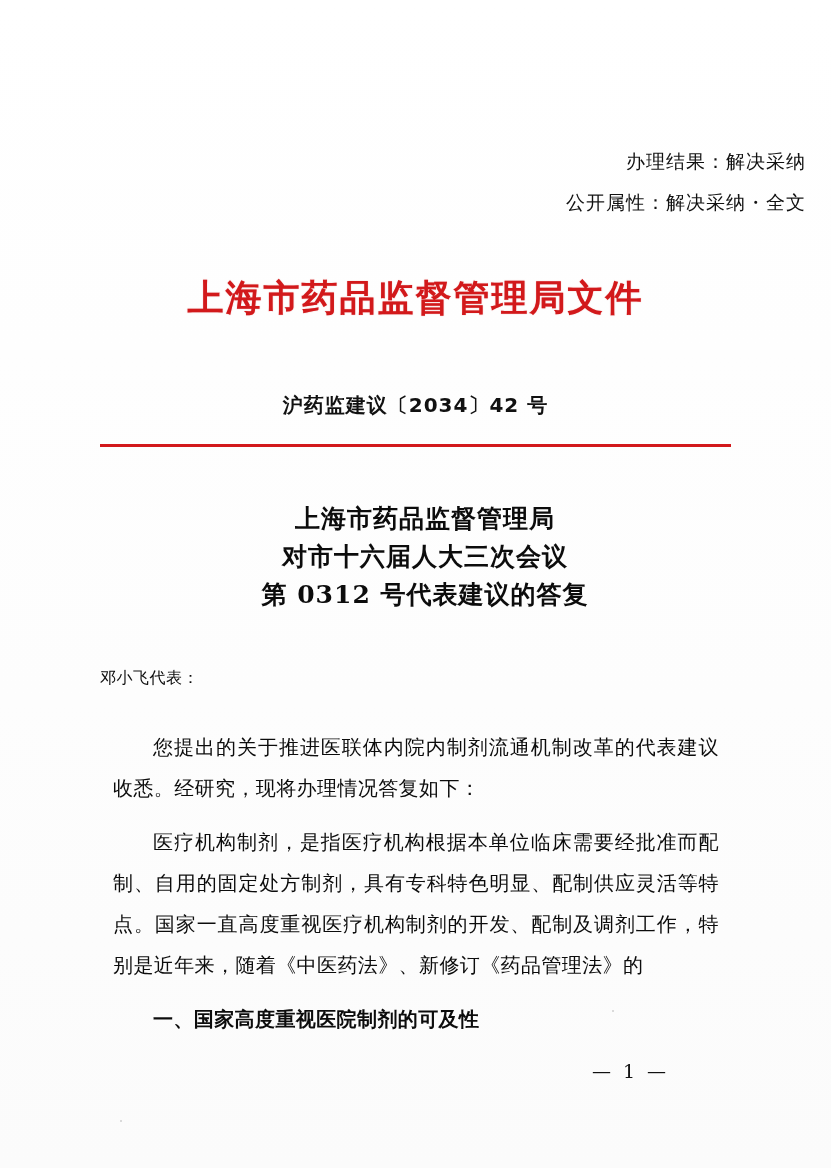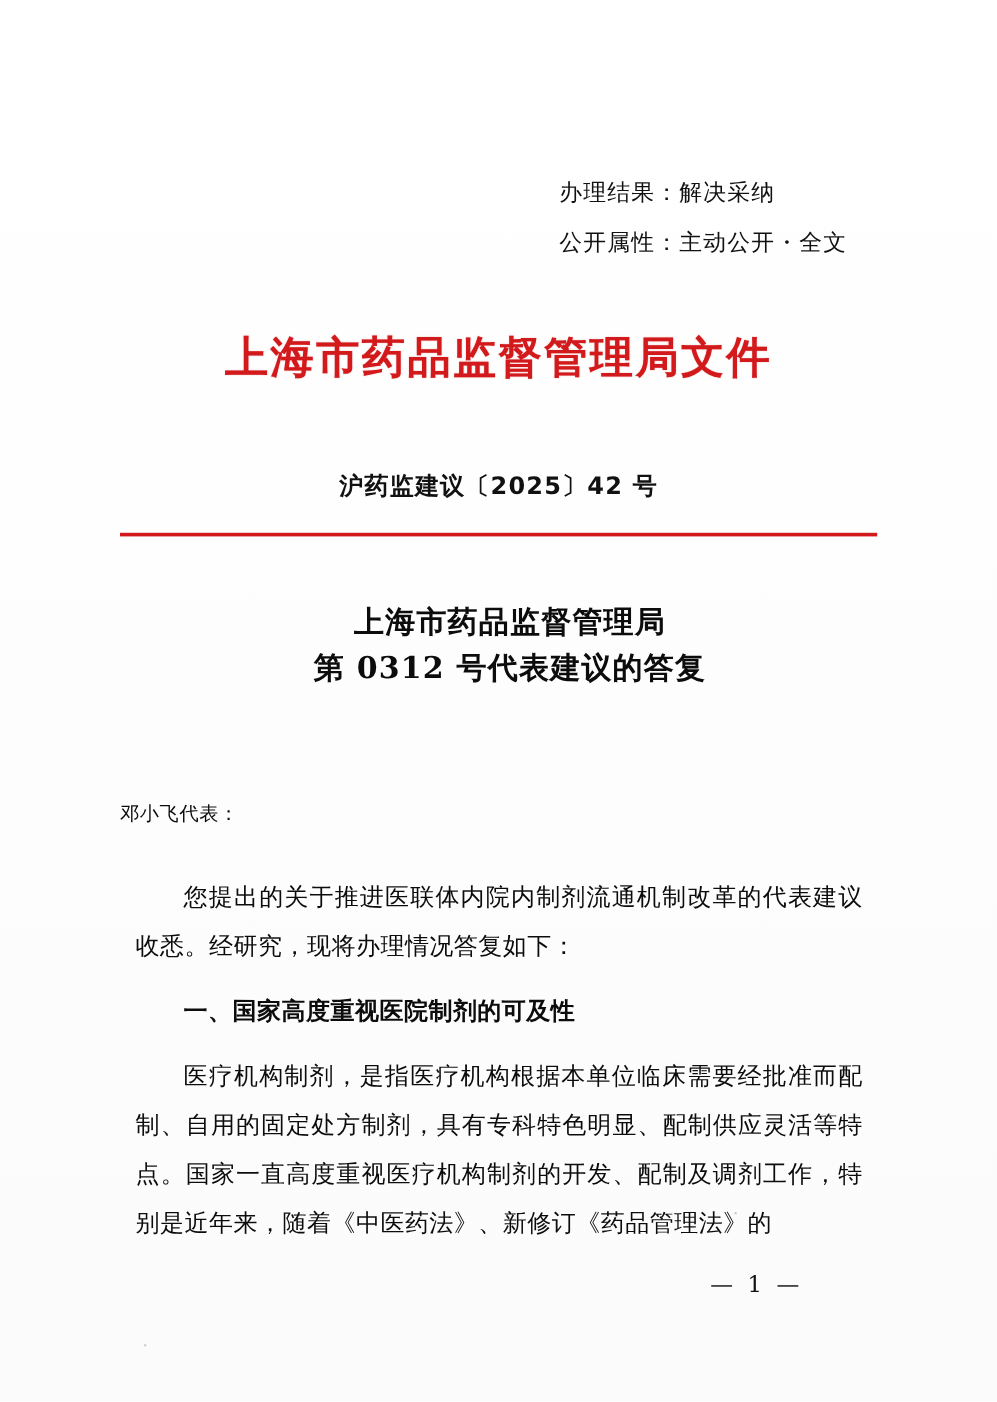--- a/index.html
+++ b/index.html
@@ -26,23 +26,24 @@
   }
   .content {
     position: relative;
     width: 100%;
     height: 100%;
   }
 
   
   .meta-block {
     position: absolute;
-    left: 466px;
+    left: 476px;
     top: 141px;
     width: 330px;
+    text-align: right;
   }
   .meta-line {
     font-size: 19px;
     line-height: 41px;
     color: #111;
     letter-spacing: 1px;
     white-space: nowrap;
     font-family: "DejaVu Sans", "Liberation Sans", sans-serif;
   }
 
@@ -159,40 +160,41 @@
 </head>
 <body>
 
 <div class="page">
   <div class="paper-tint"></div>
 
   <div class="content">
 
     <div class="meta-block">
       <div class="meta-line">办理结果：解决采纳</div>
-      <div class="meta-line">公开属性：主动公开・全文</div>
+      <div class="meta-line">公开属性：解决采纳・全文</div>
     </div>
 
     <div class="masthead">上海市药品监督管理局文件</div>
 
-    <div class="doc-number">沪药监建议〔2025〕42 号</div>
+    <div class="doc-number">沪药监建议〔2034〕42 号</div>
 
     <div class="red-rule"></div>
 
     <div class="doc-title">
       <div class="tline">上海市药品监督管理局</div>
+      <div class="tline">对市十六届人大三次会议</div>
       <div class="tline">第 0312 号代表建议的答复</div>
     </div>
 
     <div class="salutation">邓小飞代表：</div>
 
     <div class="body-text">
       <p class="para indent">您提出的关于推进医联体内院内制剂流通机制改革的代表建议收悉。经研究，现将办理情况答复如下：</p>
+      <p class="para indent">医疗机构制剂，是指医疗机构根据本单位临床需要经批准而配制、自用的固定处方制剂，具有专科特色明显、配制供应灵活等特点。国家一直高度重视医疗机构制剂的开发、配制及调剂工作，特别是近年来，随着《中医药法》、新修订《药品管理法》的</p>
       <p class="para heading">一、国家高度重视医院制剂的可及性</p>
-      <p class="para indent">医疗机构制剂，是指医疗机构根据本单位临床需要经批准而配制、自用的固定处方制剂，具有专科特色明显、配制供应灵活等特点。国家一直高度重视医疗机构制剂的开发、配制及调剂工作，特别是近年来，随着《中医药法》、新修订《药品管理法》的</p>
     </div>
 
     <div class="page-number">— 1 —</div>
 
     <div class="speck" style="left:612px; top:1010px;"></div>
     <div class="speck" style="left:120px; top:1120px;"></div>
   </div>
 </div>
 
 </body></html>

